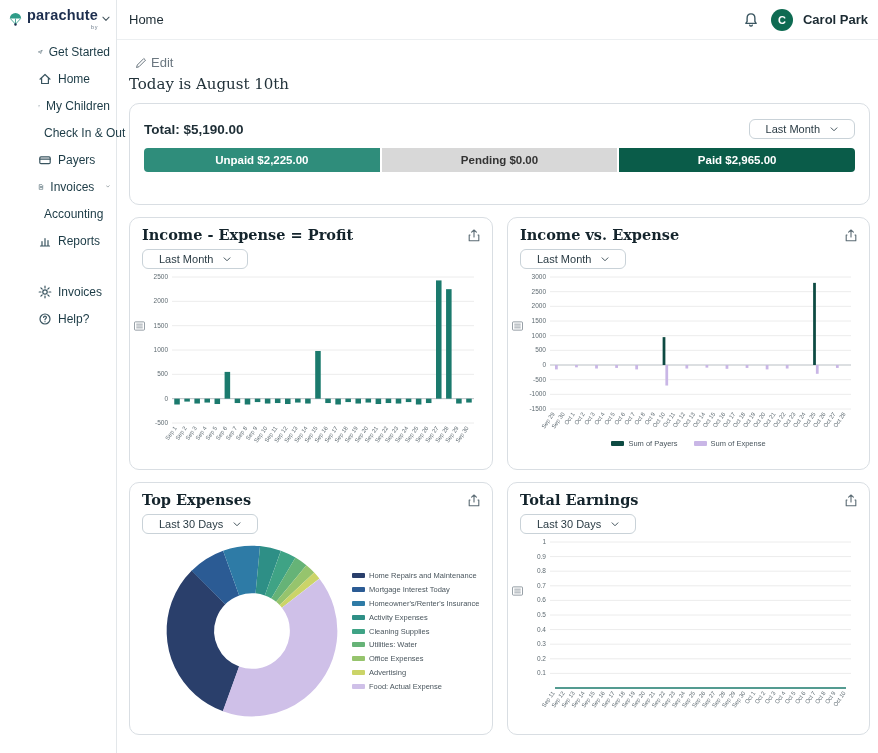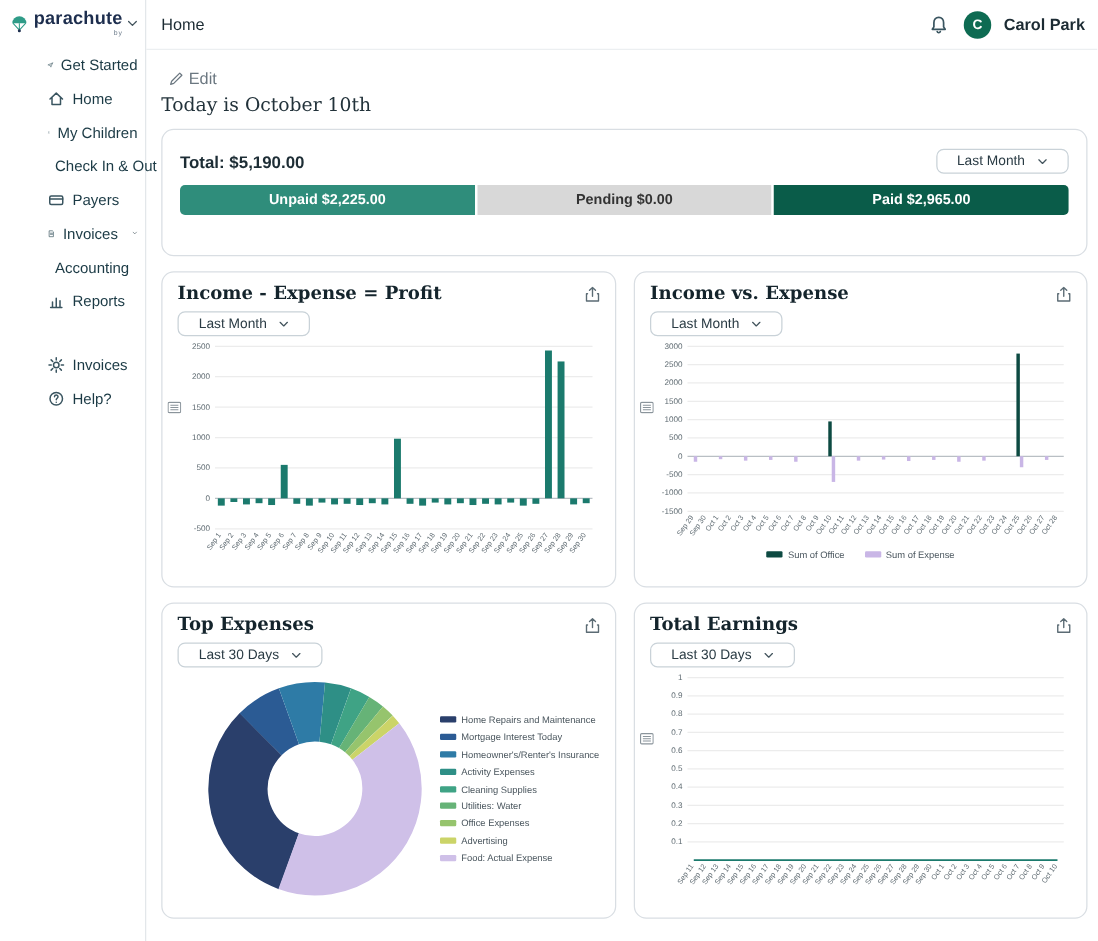--- a/index.html
+++ b/index.html
@@ -172,21 +172,21 @@
 
 <main>
   <div class="welcome-row">
     <button class="edit-btn">
       <svg width="12" height="12" viewBox="0 0 12 12">
           <path d="M1.5 10.5 L2.3 8 L8.8 1.5 L10.5 3.2 L4 9.7 L1.5 10.5 Z" fill="none" stroke="#6b7780" stroke-width="1" stroke-linejoin="round"></path>
         </svg>
       <span>Edit</span>
     </button>
   </div>
-  <div class="subtitle serif">Today is October 10th</div>
+  <div class="subtitle serif">Today is August 10th</div>
 
   <section class="card invoice-card">
     <div class="invoice-row">
       <span class="total">Total: $5,190.00</span>
       <button class="pill">
         <span>Last Month</span>
         <svg width="8" height="5" viewBox="0 0 9 6" class="chev">
             <path d="M1 1 L4.5 4.5 L8 1"></path>
           </svg>
       </button>
@@ -384,21 +384,21 @@
             <rect x="205.58333333333334" y="94" width="2.7591666666666668" height="3.8133333333333326" fill="#C9B6E6"></rect>
             <rect x="225.65" y="94" width="2.7591666666666668" height="2.933333333333337" fill="#C9B6E6"></rect>
             <rect x="245.71666666666667" y="94" width="2.7591666666666668" height="4.3999999999999915" fill="#C9B6E6"></rect>
             <rect x="265.7833333333333" y="94" width="2.7591666666666668" height="3.5200000000000102" fill="#C9B6E6"></rect>
             <rect x="295.8833333333333" y="94" width="2.7591666666666668" height="8.799999999999997" fill="#C9B6E6"></rect>
             <rect x="315.95" y="94" width="2.7591666666666668" height="2.933333333333337" fill="#C9B6E6"></rect>
           </svg></div>
       <div class="legend-row">
           <span class="lg-item">
             <span class="lg-swatch" style="background: rgb(13, 74, 66);"></span>
-            <span>Sum of Office</span>
+            <span>Sum of Payers</span>
           </span>
           <span class="lg-item">
             <span class="lg-swatch" style="background: rgb(201, 182, 230);"></span>
             <span>Sum of Expense</span>
           </span>
         </div>
     </div>
 
     <div class="card chart-card">
       <div class="chart-title serif">Top Expenses</div>

